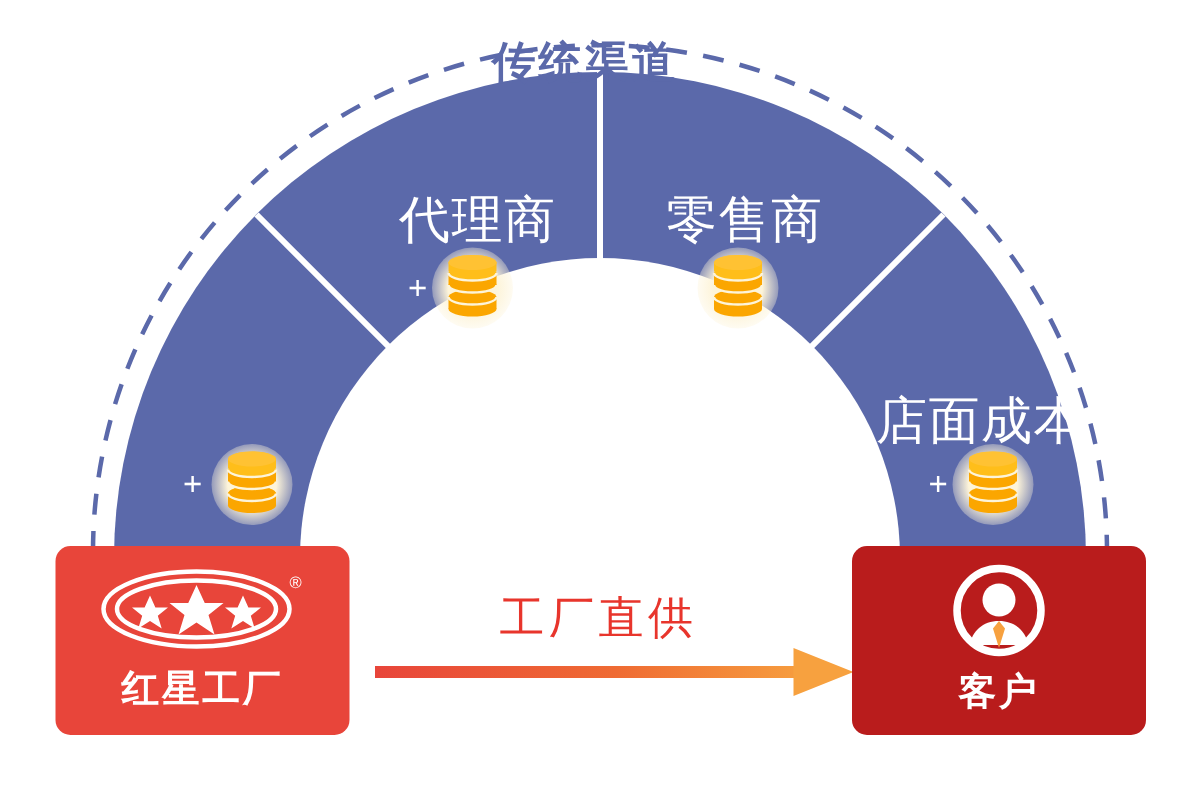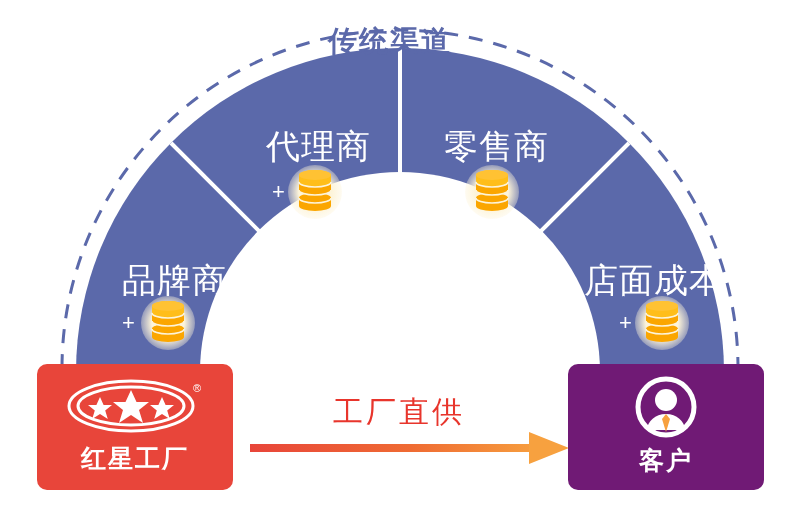--- a/index.html
+++ b/index.html
@@ -62,21 +62,21 @@
   }
   .box {
     position: absolute;
     border-radius: 10px;
     box-sizing: border-box;
   }
   .box-factory {
     background: #e8453a;
   }
   .box-customer {
-    background: #701a75;
+    background: #b91c1c;
   }
   .box-caption {
     position: absolute;
     width: 100%;
     text-align: center;
     color: #ffffff;
     font-size: 25px;
     font-weight: bold;
     letter-spacing: 2px;
   }
@@ -214,21 +214,20 @@
       <g stroke="#fdf4d9" stroke-width="1.6" fill="none">
         <path d="M646 329 A16 5 0 0 0 678 329"></path>
         <path d="M646 321 A16 5 0 0 0 678 321"></path>
         <path d="M646 313 A16 5 0 0 0 678 313"></path>
       </g>
     </g>
   </svg>
 
   <div class="title-text" style="left:328px; top:22px;">传统渠道</div>
 
-  <div class="label-text" style="left:122px; top:258px;">品牌商</div>
   <div class="plus-sign" style="left:122px; top:312px;">+</div>
 
   <div class="label-text" style="left:266px; top:124px;">代理商</div>
   <div class="plus-sign" style="left:272px; top:181px;">+</div>
 
   <div class="label-text" style="left:444px; top:124px;">零售商</div>
   <div class="plus-sign" style="left:449px; top:181px;">+</div>
 
   <div class="label-text" style="left:584px; top:258px;">店面成本</div>
   <div class="plus-sign" style="left:619px; top:312px;">+</div>

